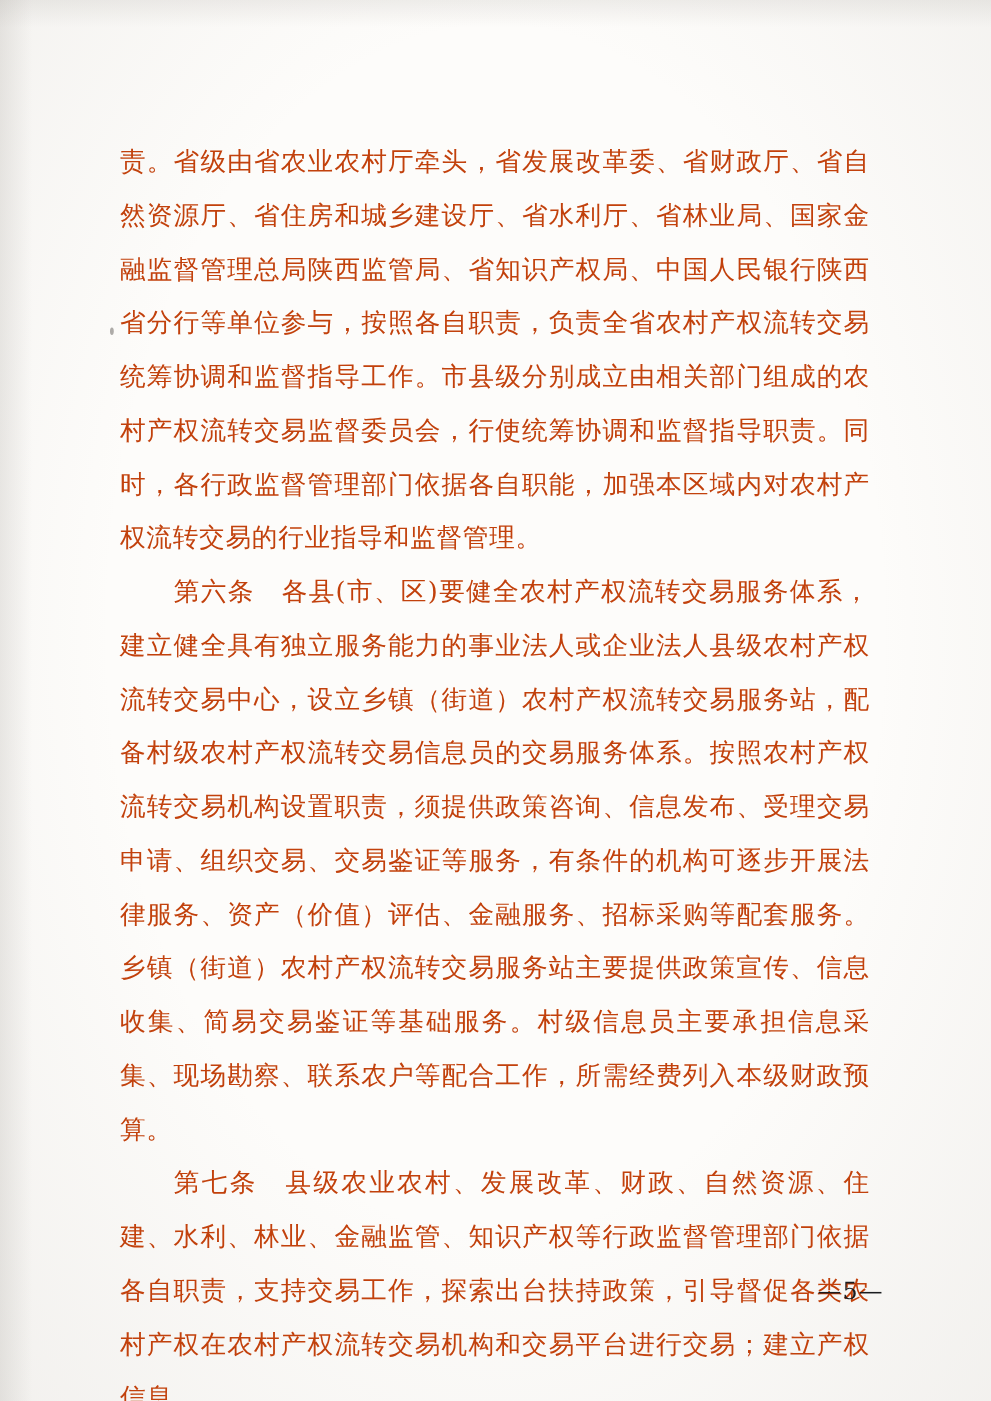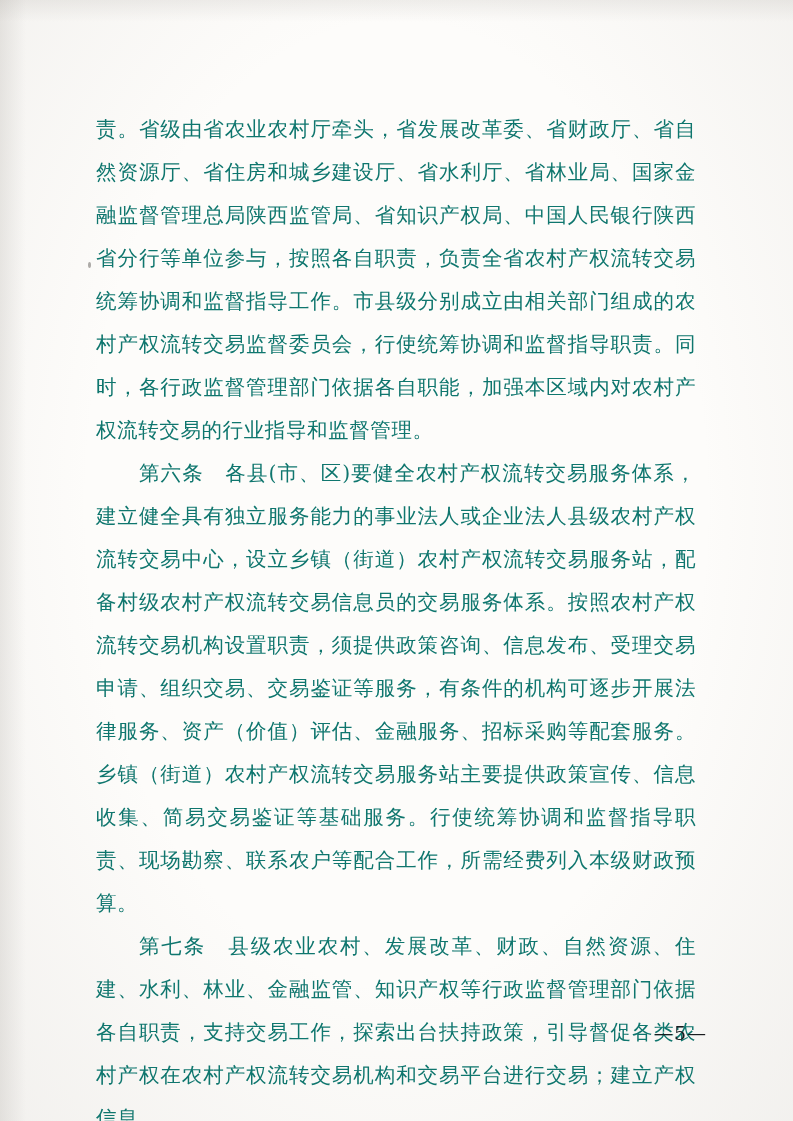--- a/index.html
+++ b/index.html
@@ -28,21 +28,21 @@
   .content {
     position: absolute;
     left: 96px;
     top: 108px;
     width: 600px;
   }
   .para {
     font-family: "DejaVu Serif", "Liberation Serif", serif;
     font-size: 20.5px;
     line-height: 43px;
-    color: #0f766e;
+    color: #c2410c;
     text-align: justify;
     text-justify: inter-ideograph;
     letter-spacing: 0.6px;
     margin: 0;
   }
   .para.indent {
     text-indent: 2.1em;
   }
   .para + .para {
     margin-top: 0px;
@@ -85,18 +85,18 @@
 </head>
 <body>
 
 <div class="page">
   <div class="edge-shadow-left"></div>
   <div class="edge-shadow-top"></div>
   <div class="ink-mark"></div>
 
   <div class="content">
     <p class="para">责。省级由省农业农村厅牵头，省发展改革委、省财政厅、省自然资源厅、省住房和城乡建设厅、省水利厅、省林业局、国家金融监督管理总局陕西监管局、省知识产权局、中国人民银行陕西省分行等单位参与，按照各自职责，负责全省农村产权流转交易统筹协调和监督指导工作。市县级分别成立由相关部门组成的农村产权流转交易监督委员会，行使统筹协调和监督指导职责。同时，各行政监督管理部门依据各自职能，加强本区域内对农村产权流转交易的行业指导和监督管理。</p>
-    <p class="para indent">第六条　各县(市、区)要健全农村产权流转交易服务体系，建立健全具有独立服务能力的事业法人或企业法人县级农村产权流转交易中心，设立乡镇（街道）农村产权流转交易服务站，配备村级农村产权流转交易信息员的交易服务体系。按照农村产权流转交易机构设置职责，须提供政策咨询、信息发布、受理交易申请、组织交易、交易鉴证等服务，有条件的机构可逐步开展法律服务、资产（价值）评估、金融服务、招标采购等配套服务。乡镇（街道）农村产权流转交易服务站主要提供政策宣传、信息收集、简易交易鉴证等基础服务。行使统筹协调和监督指导职责、现场勘察、联系农户等配合工作，所需经费列入本级财政预算。</p>
+    <p class="para indent">第六条　各县(市、区)要健全农村产权流转交易服务体系，建立健全具有独立服务能力的事业法人或企业法人县级农村产权流转交易中心，设立乡镇（街道）农村产权流转交易服务站，配备村级农村产权流转交易信息员的交易服务体系。按照农村产权流转交易机构设置职责，须提供政策咨询、信息发布、受理交易申请、组织交易、交易鉴证等服务，有条件的机构可逐步开展法律服务、资产（价值）评估、金融服务、招标采购等配套服务。乡镇（街道）农村产权流转交易服务站主要提供政策宣传、信息收集、简易交易鉴证等基础服务。村级信息员主要承担信息采集、现场勘察、联系农户等配合工作，所需经费列入本级财政预算。</p>
     <p class="para indent">第七条　县级农业农村、发展改革、财政、自然资源、住建、水利、林业、金融监管、知识产权等行政监督管理部门依据各自职责，支持交易工作，探索出台扶持政策，引导督促各类农村产权在农村产权流转交易机构和交易平台进行交易；建立产权信息</p>
   </div>
 
   <div class="pagenum">—5—</div>
 </div>
 
 </body></html>

